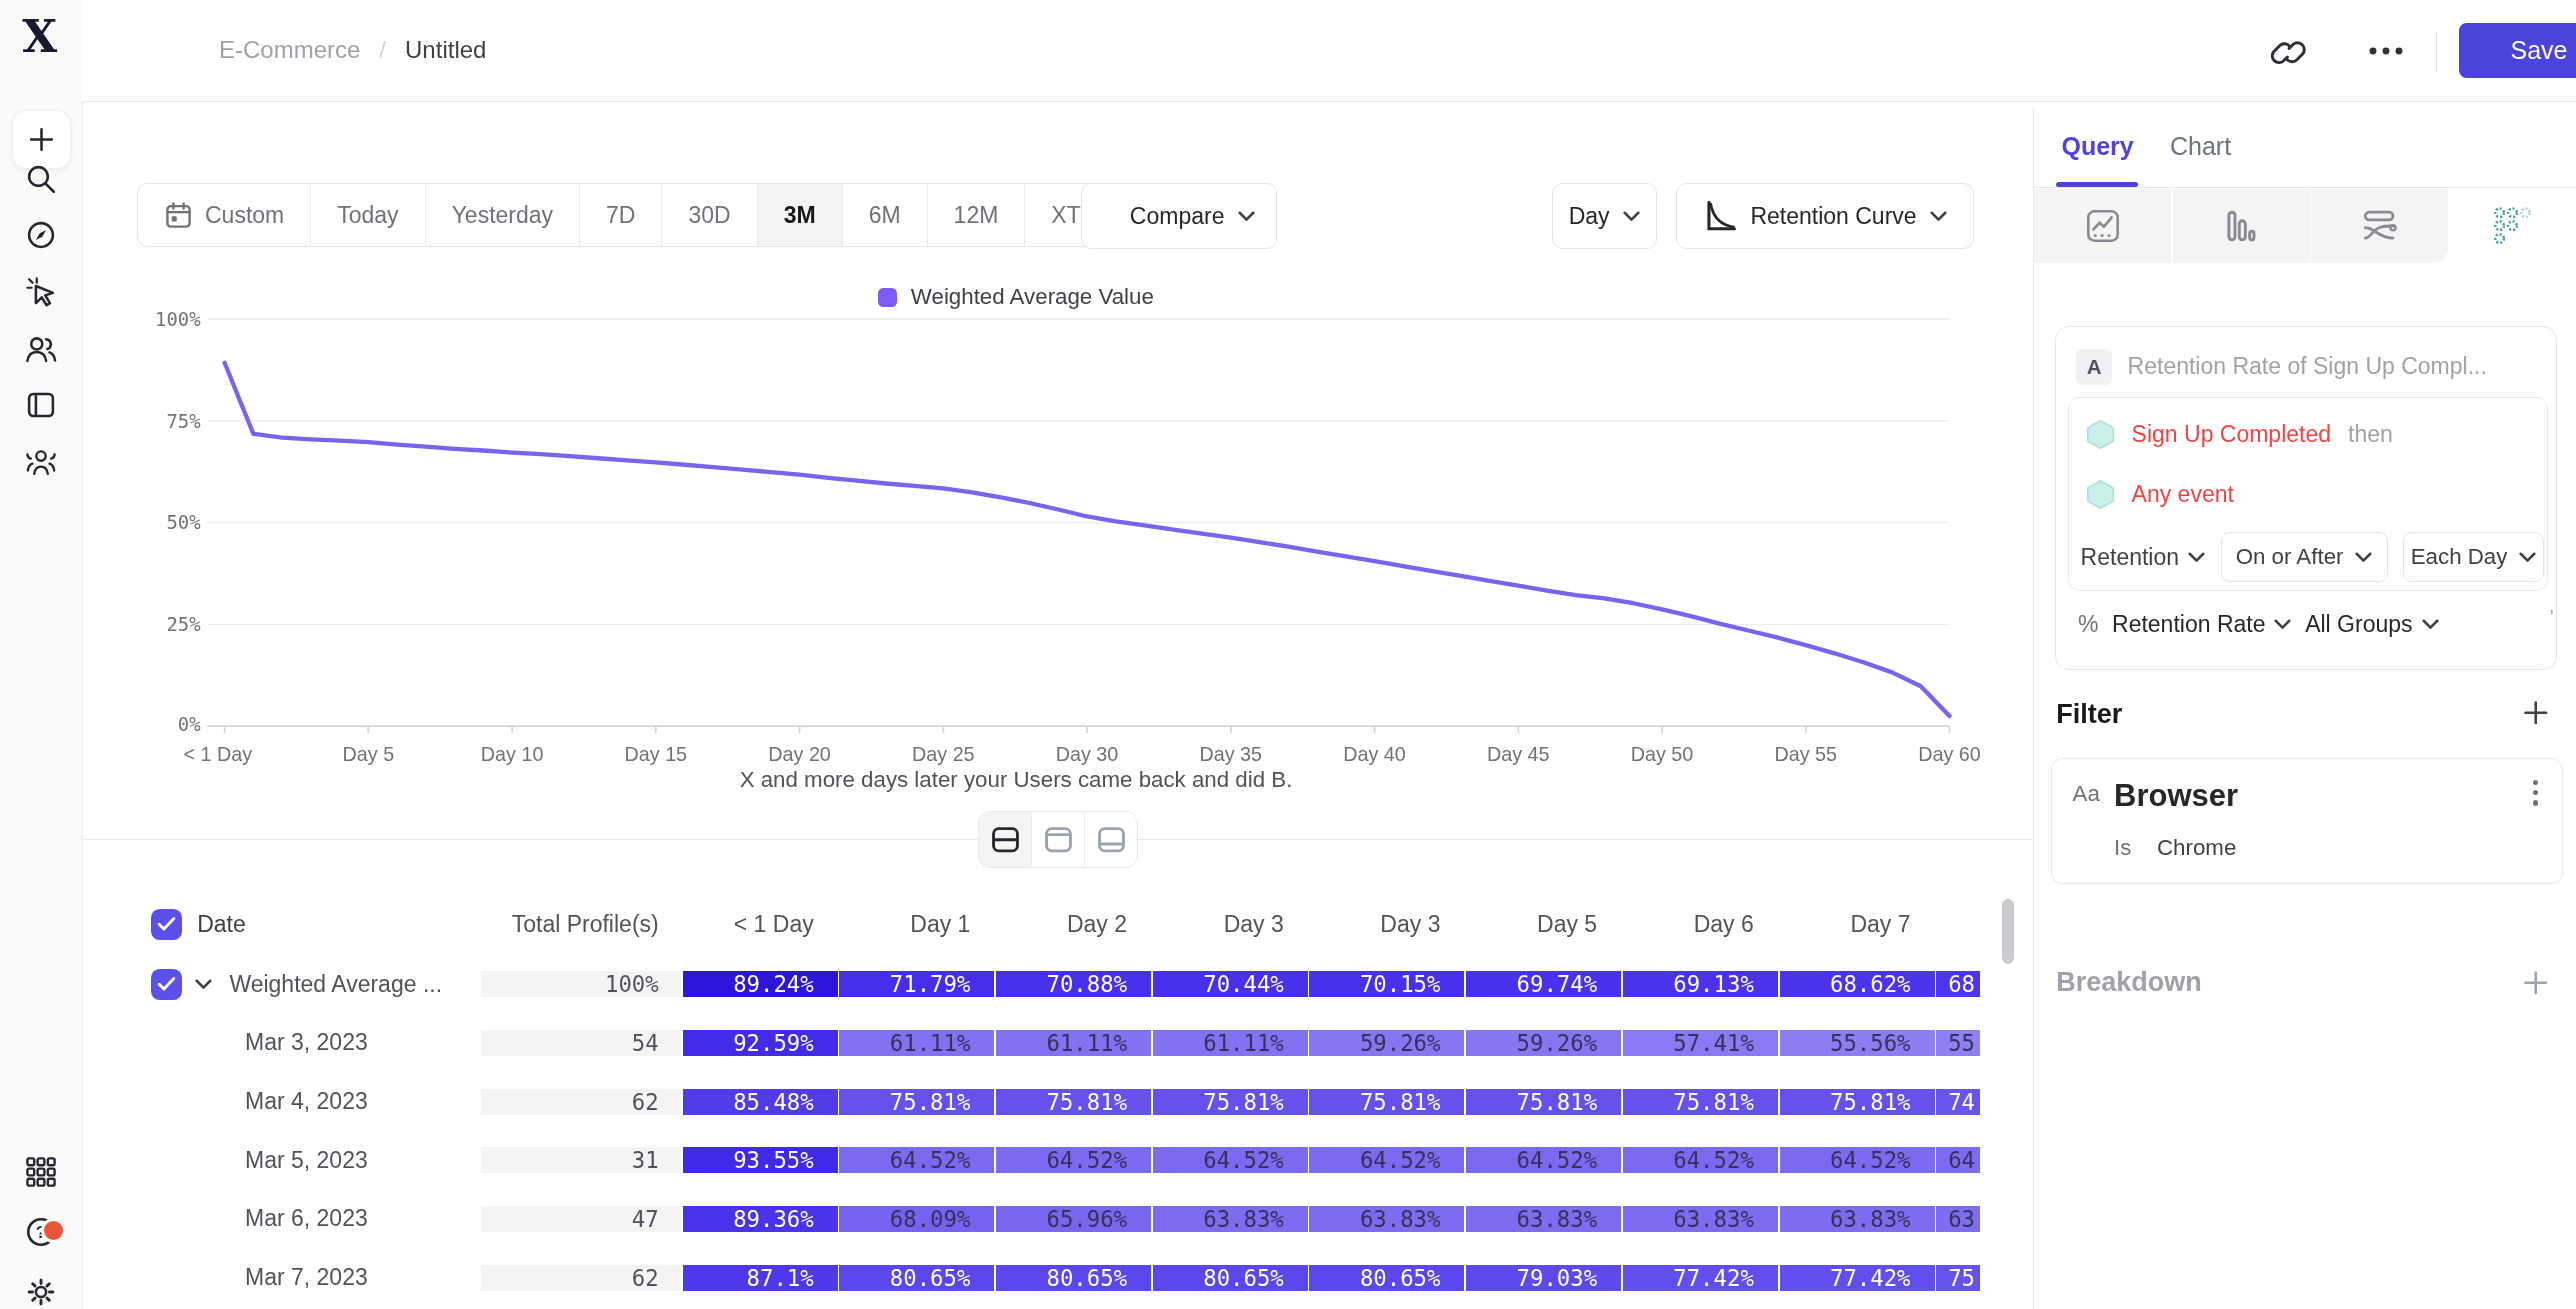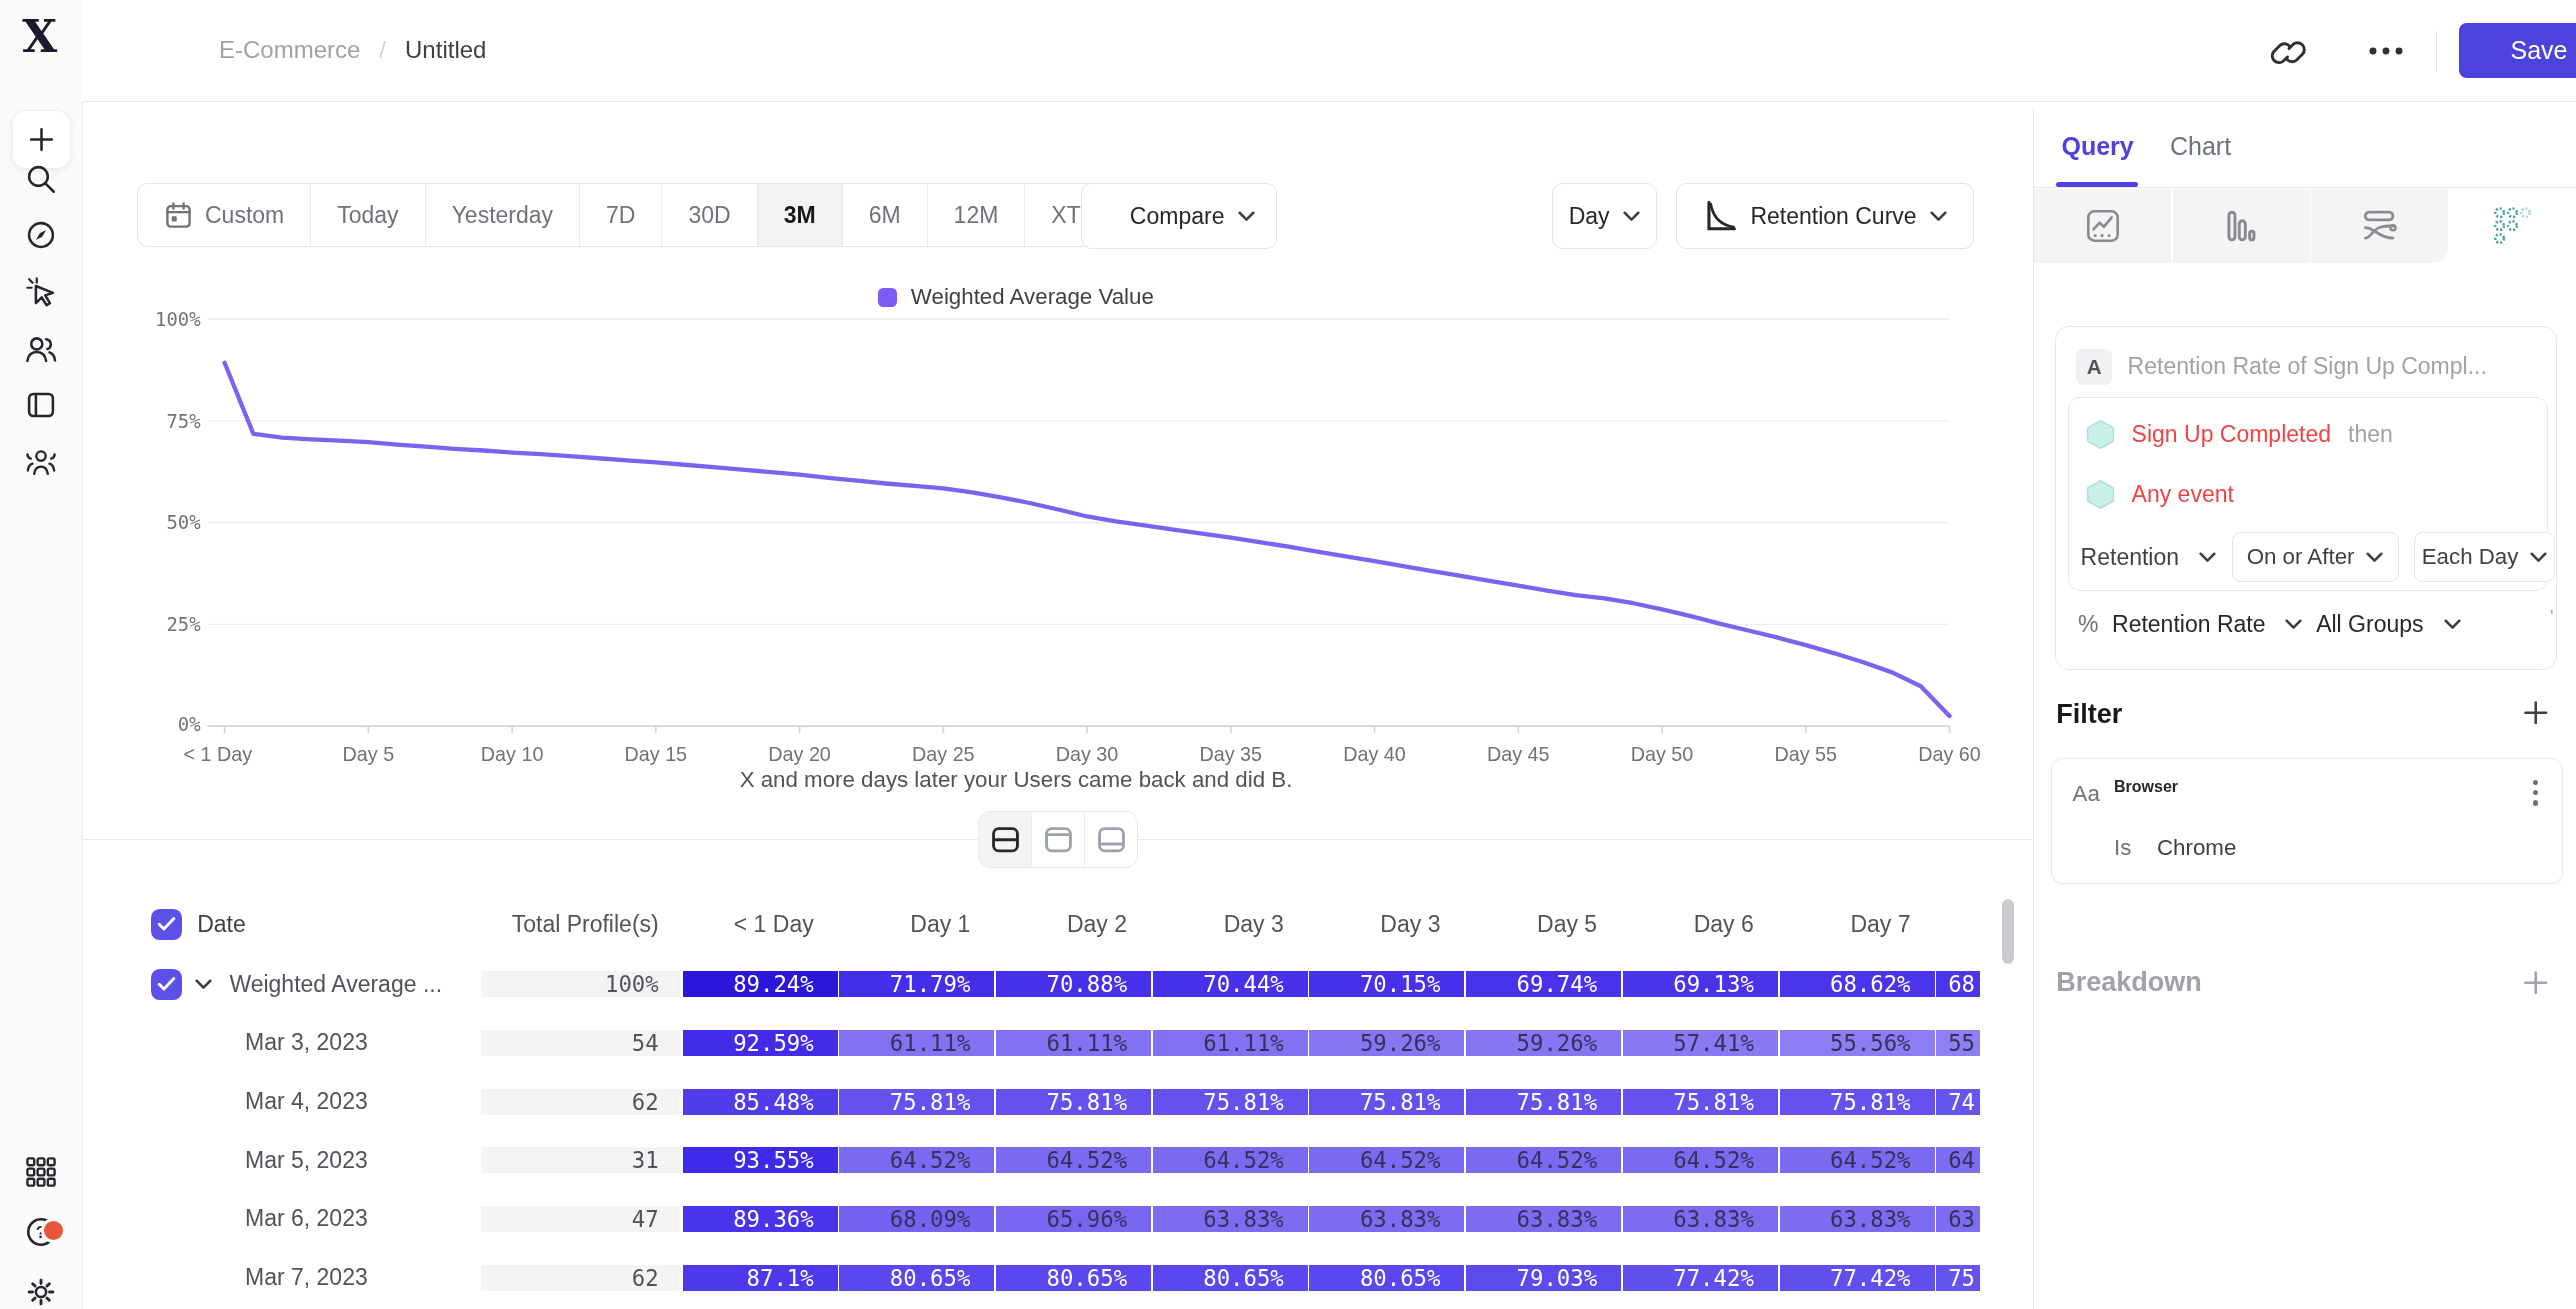--- a/index.html
+++ b/index.html
@@ -70,21 +70,21 @@
   .strip-cell.last-gray{border-bottom-right-radius:15.5px;margin-right:0;}
   .strip-sel{flex:1;display:flex;align-items:center;justify-content:center;background:#fff;color:#4d9ea4;}
   .card{position:absolute;border:0.9px solid #e6e6e9;border-radius:13.7px;background:#fff;}
   #query-card{left:20.6px;top:218px;width:500px;height:342px;}
   .abadge{position:absolute;left:20.6px;top:22.3px;width:36px;height:36px;background:#f1f1f3;border-radius:6.9px;display:flex;align-items:center;justify-content:center;font-size:20.6px;font-weight:bold;color:#52525b;}
   #query-title{position:absolute;left:72px;top:26px;font-size:23px;color:#a1a1aa;white-space:nowrap;}
   #steps-card{left:12px;top:70px;width:478px;height:192px;position:absolute;border:0.9px solid #e9e9ec;border-radius:12px;}
   .step-row{position:absolute;left:17px;display:flex;align-items:center;gap:17px;font-size:23px;}
   .step-name{font-weight:normal;color:#ef4444;}
   .step-then{color:#a1a1aa;}
-  .dd-plain{display:flex;align-items:center;gap:20px;font-size:23px;color:#3f3f46;}
+  .dd-plain{display:flex;align-items:center;gap:9px;font-size:23px;color:#3f3f46;}
   .dd-btn{display:flex;align-items:center;justify-content:center;gap:12px;font-size:22.3px;color:#3f3f46;border:0.9px solid #e4e4e7;border-radius:8.6px;height:48px;background:#fff;}
   #measure-row{position:absolute;left:22.3px;top:284px;display:flex;align-items:center;gap:13.7px;font-size:23px;}
   #filter-title{left:22.3px;top:591px;font-size:27px;font-weight:bold;color:#18181b;}
   .plus-icon{width:27.5px;height:27.5px;color:#3f3f46;}
   #filter-plus{left:488px;top:591px;}
   #filter-card{left:17px;top:650px;width:510px;height:124px;border:0.9px solid #e9e9ec;border-radius:12px;box-shadow:0 0.9px 2.6px rgba(0,0,0,.04);}
   #breakdown-title{left:22.3px;top:859px;font-size:27px;font-weight:bold;color:#a1a1aa;}
   #breakdown-plus{left:488px;top:861px;color:#9ca3af;}
   .kebab{display:flex;flex-direction:column;gap:5.2px;align-items:center;}
   .kebab i{width:5.2px;height:5.2px;border-radius:50%;background:#71717a;}
@@ -536,21 +536,21 @@
         </span>
       </div>
     </div>
 
     <div id="filter-title" class="p">Filter</div>
     <svg id="filter-plus" class="p plus-icon" viewBox="0 0 32 32">
         <path d="M16 4v24M4 16h24" stroke="currentColor" stroke-width="3" stroke-linecap="round"></path>
       </svg>
     <div id="filter-card" class="p card">
       <span class="p" style="left:20.6px;top:22.3px;font-size:22.3px;color:#71717a">Aa</span>
-      <span class="p" style="left:62px;top:19px;font-size:16px;font-weight:bold;color:#27272a">Browser</span>
+      <span class="p" style="left:62px;top:19px;font-size:31px;font-weight:bold;color:#27272a">Browser</span>
       <span class="p kebab" style="left:481px;top:20.6px">
           <i></i>
           <i></i>
           <i></i>
         </span>
       <span class="p" style="left:62px;top:76px;font-size:22.3px;color:#71717a">Is</span>
       <span class="p" style="left:105px;top:76px;font-size:22.3px;color:#3f3f46">Chrome</span>
     </div>
 
     <div id="breakdown-title" class="p">Breakdown</div>

